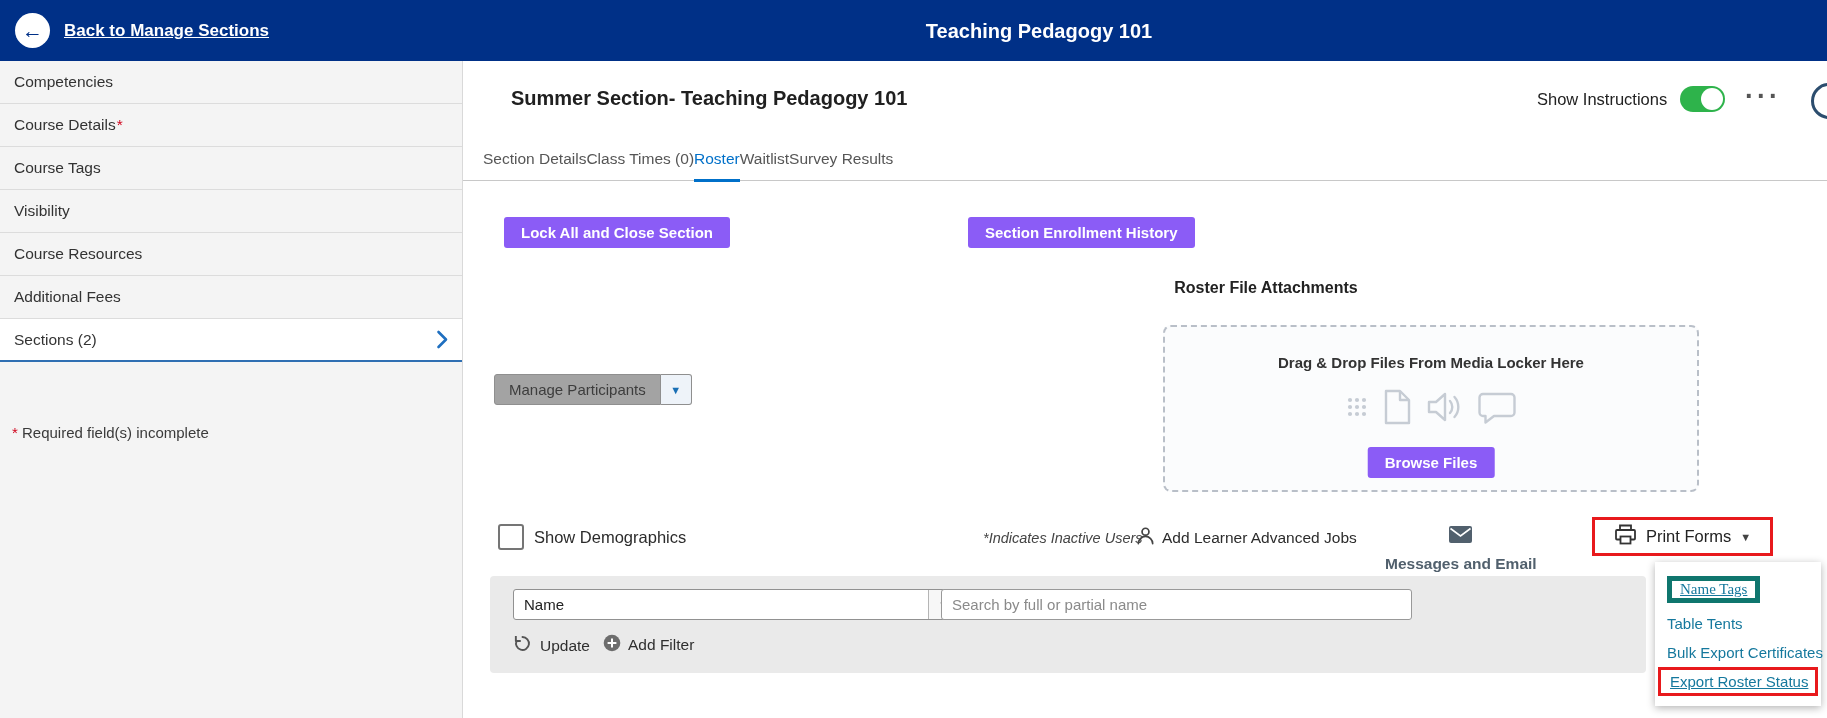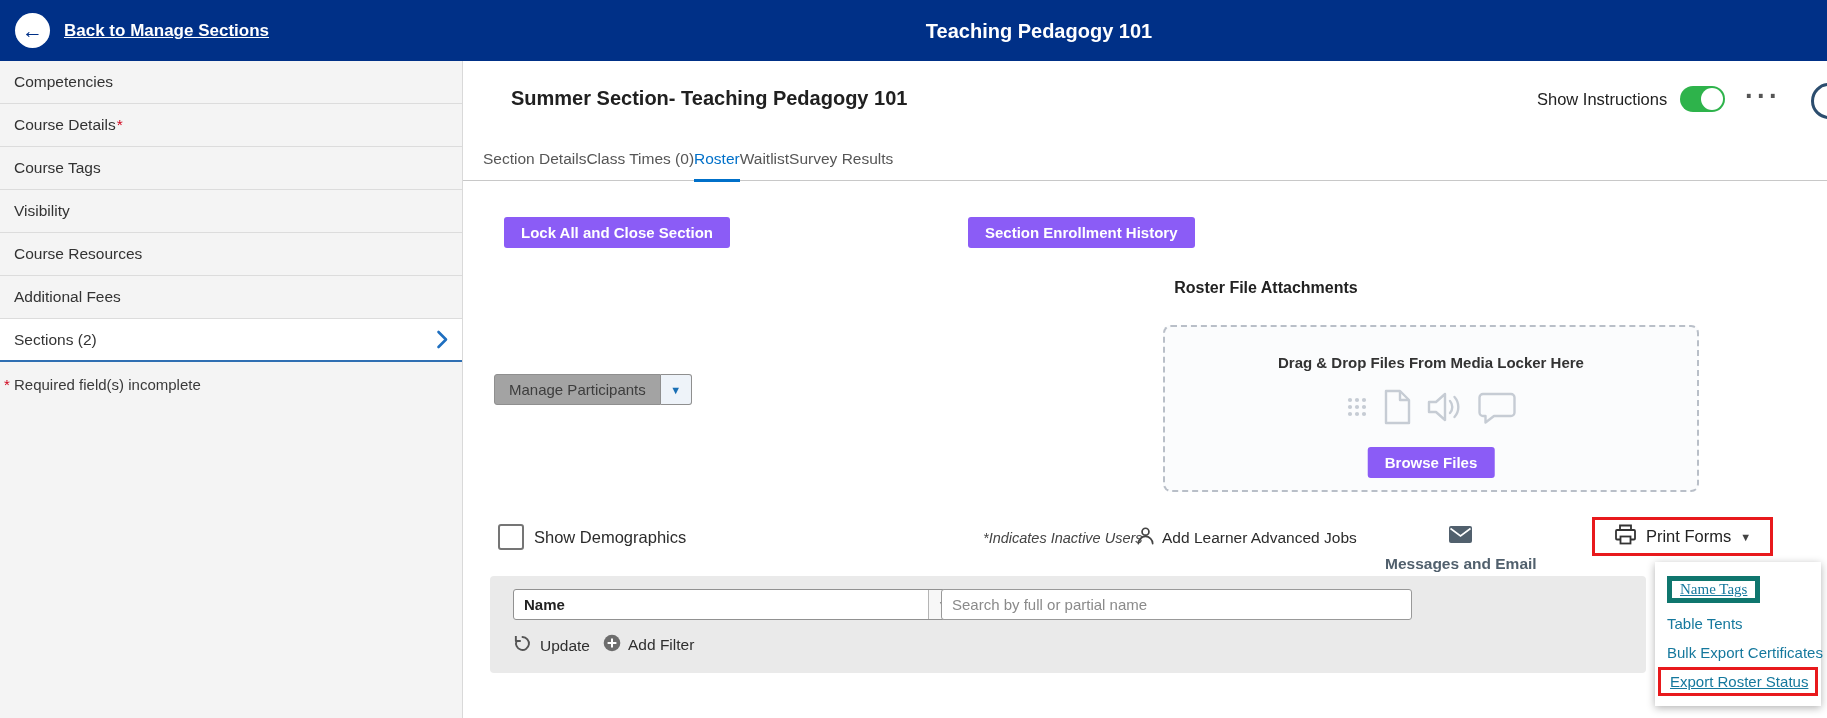--- a/index.html
+++ b/index.html
@@ -14,21 +14,21 @@
   .back-link { margin-left:14px; color:#fff; font-size:17px; font-weight:bold; text-decoration:underline; cursor:pointer; }
   .topbar-title { position:absolute; left:1039px; top:50%; transform:translate(-50%,-50%); color:#fff; font-size:20px; font-weight:bold; white-space:nowrap; }
 
   
   .sidebar { position:absolute; top:61px; left:0; width:463px; bottom:0; background:#f4f4f4; border-right:1px solid #d9d9d9; }
   .side-item { height:43px; display:flex; align-items:center; padding:0 14px; border-bottom:1px solid #dcdcdc;
                font-size:15.5px; color:#333; cursor:pointer; background:transparent; }
   .side-item .req { color:#d0021b; margin-left:1px; }
   .side-item.active { background:#fff; border-bottom:2px solid #2f6fb2; }
   .side-item .chev { margin-left:auto; display:flex; align-items:center; }
-  .side-note { padding:14px 4px; font-size:15px; color:#3a3a3a; }
+  .side-note { padding:14px 12px; font-size:15px; color:#3a3a3a;margin-top:48px; }
   .side-note .req { color:#d0021b; }
 
   
   .main { position:absolute; left:463px; top:61px; right:0; bottom:0; background:#fff; }
 
   .section-title { position:absolute; left:20px; top:26px; font-size:20px; font-weight:bold; color:#202020;margin-left:28px; }
   .show-instr-label { position:absolute; left:1074px; top:29px; font-size:16.5px; color:#222; }
   .toggle { position:absolute; left:1217px; top:25px; width:45px; height:26px; border-radius:13px; background:#2eb34b; cursor:pointer; }
   .toggle .knob { position:absolute; top:2px; right:2px; width:22px; height:22px; border-radius:50%; background:#fff; }
   .more-dots { position:absolute; left:1282px; top:20px; font-size:27px; font-weight:bold; color:#555; letter-spacing:3px; cursor:pointer; }
@@ -74,21 +74,21 @@
   .print-menu { position:absolute; left:1192px; top:501px; width:166px; background:#fff; box-shadow:0 2px 8px rgba(0,0,0,0.30);
                 padding:8px 0 10px 0; z-index:10; }
   .pm-item { padding:6px 12px; font-size:15px; color:#15789d; cursor:pointer; white-space:nowrap; }
   .pm-focus { display:inline-block; border:5px solid #0f766e; padding:0 8px; text-decoration:underline;font-family:Liberation Serif, serif; }
   .pm-red-wrap { border:3px solid #e8191c; margin:0 3px; }
   .pm-red-wrap .pm-item { padding:3px 9px; text-decoration:underline; }
 
   
   .filter-panel { position:absolute; left:27px; top:515px; width:1156px; height:97px; background:#eaeaea; border-radius:4px; }
   .fp-select { position:absolute; left:23px; top:13px; width:447px; height:31px; background:#fff; border:1px solid #919191; border-radius:3px;
-               display:flex; align-items:center; cursor:pointer;font-weight:bold; }
+               display:flex; align-items:center; cursor:pointer; }
   .fp-select .val { padding-left:10px; font-size:15px; color:#222; }
   .fp-select .chevbox { margin-left:auto; width:31px; height:100%; border-left:1px solid #b5b5b5; background:#f7f7f7;
                         display:flex; align-items:center; justify-content:center; color:#888; font-size:15px; border-radius:0 3px 3px 0; }
   .fp-search { position:absolute; left:451px; top:13px; width:471px; height:31px; border:1px solid #999; border-radius:3px;
                padding:0 10px; font-size:15px; color:#333; font-family:"Liberation Sans", sans-serif; }
   .fp-search::placeholder { color:#8a8a8a; }
   .fp-update { position:absolute; left:23px; top:58px; display:flex; align-items:center; gap:8px; cursor:pointer; }
   .fp-update span { font-size:15.5px; color:#2f2f2f; }
   .fp-addfilter { position:absolute; left:113px; top:58px; display:flex; align-items:center; gap:7px; cursor:pointer; }
   .fp-addfilter span { font-size:15.5px; color:#2f2f2f; }

